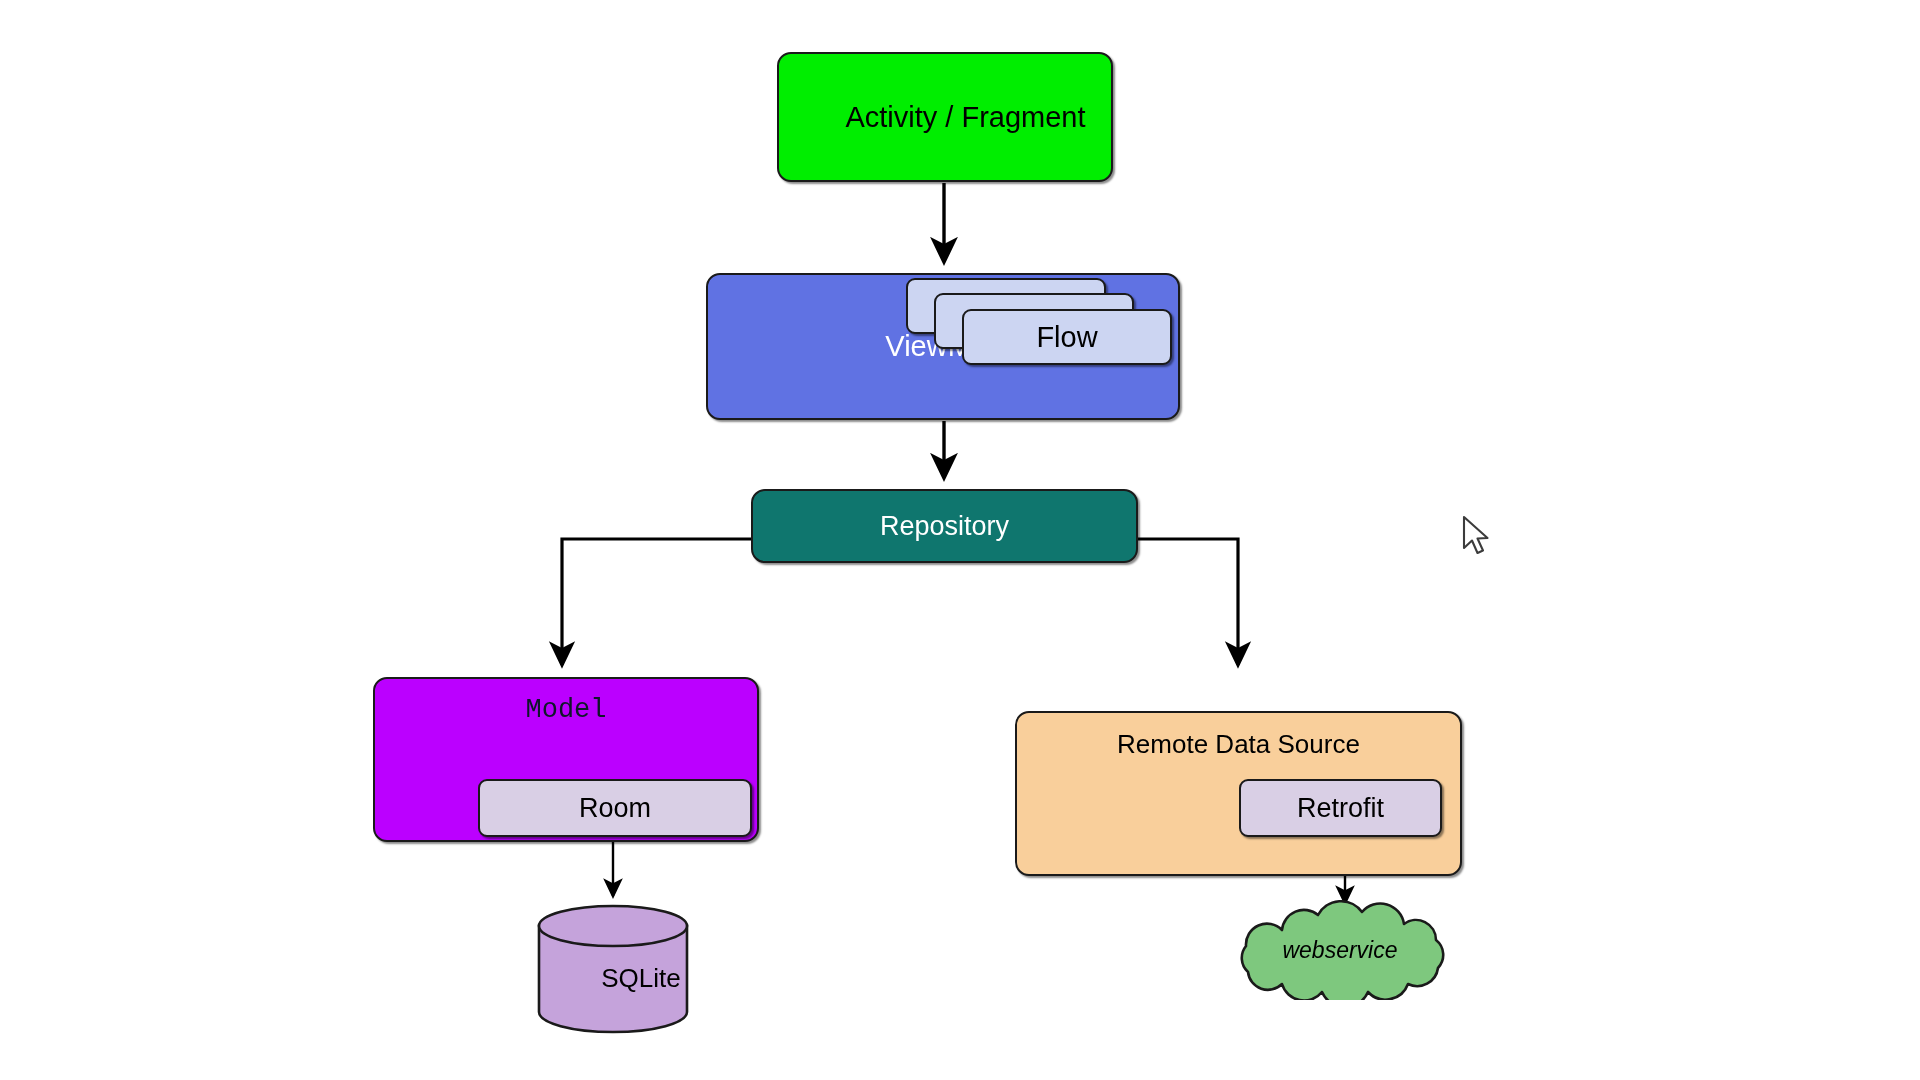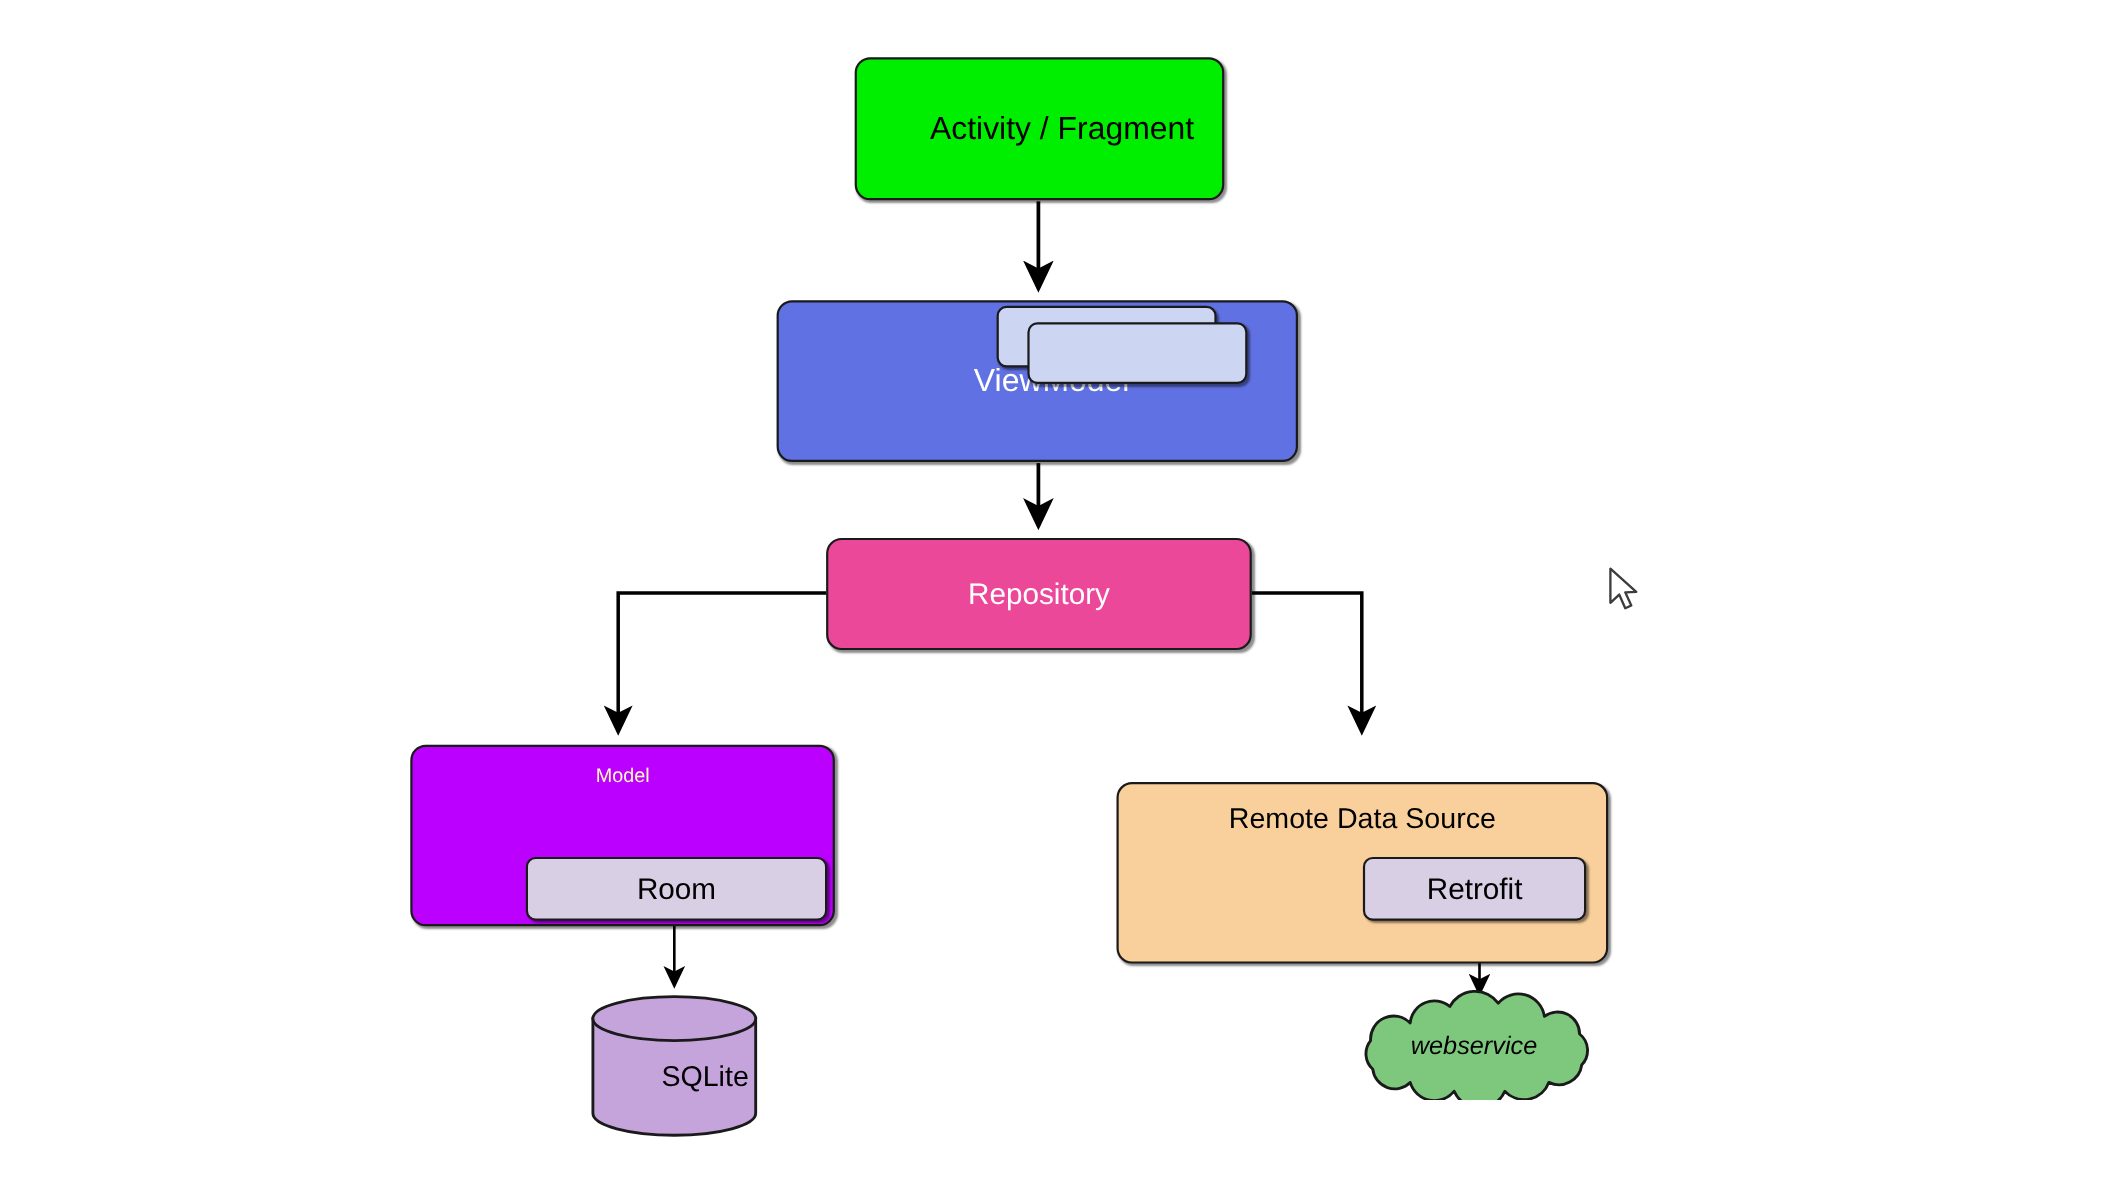--- a/index.html
+++ b/index.html
@@ -84,42 +84,43 @@
   .flow-card.c2 { left: 28px; top: 15px; width: 200px; height: 56px; }
   .flow-card.c3 { left: 56px; top: 31px; width: 210px; height: 56px; }
   .flow-card .label {
     color: #000000;
     font-size: 29px;
   }
 
   
   #repository {
     left: 751px; top: 489px;
-    width: 387px; height: 102px;
-    background: #ec4899;
+    width: 387px; height: 74px;
+    background: #0f766e;
     border-radius: 14px;
     align-items: center;
   }
   #repository .label {
     color: #ffffff;
     font-size: 27px;
   }
 
   
   #model {
     left: 373px; top: 677px;
     width: 386px; height: 165px;
     background: #bb00ff;
     border-radius: 14px;
     align-items: flex-start;
   }
   #model .label {
-    color: #fef9c3;
-    font-size: 18px;
+    color: #0f172a;
+    font-size: 27px;
     padding-top: 16px;
+    font-family: Liberation Mono, monospace;
   }
   #room {
     left: 478px; top: 779px;
     width: 274px; height: 58px;
     background: #d9cfe5;
     border-radius: 9px;
     align-items: center;
   }
   #room .label {
     color: #000000;
@@ -240,20 +241,23 @@
   <span class="label">Activity / Fragment</span>
 </div>
 
 <div class="node" id="viewmodel">
   <span class="label">ViewModel</span>
 </div>
 
 <div class="flow-stack">
   <div class="flow-card c1"></div>
   <div class="flow-card c2"></div>
+  <div class="flow-card c3">
+    <span class="label">Flow</span>
+  </div>
 </div>
 
 <div class="node" id="repository">
   <span class="label">Repository</span>
 </div>
 
 <div class="node" id="model">
   <span class="label">Model</span>
 </div>
 

